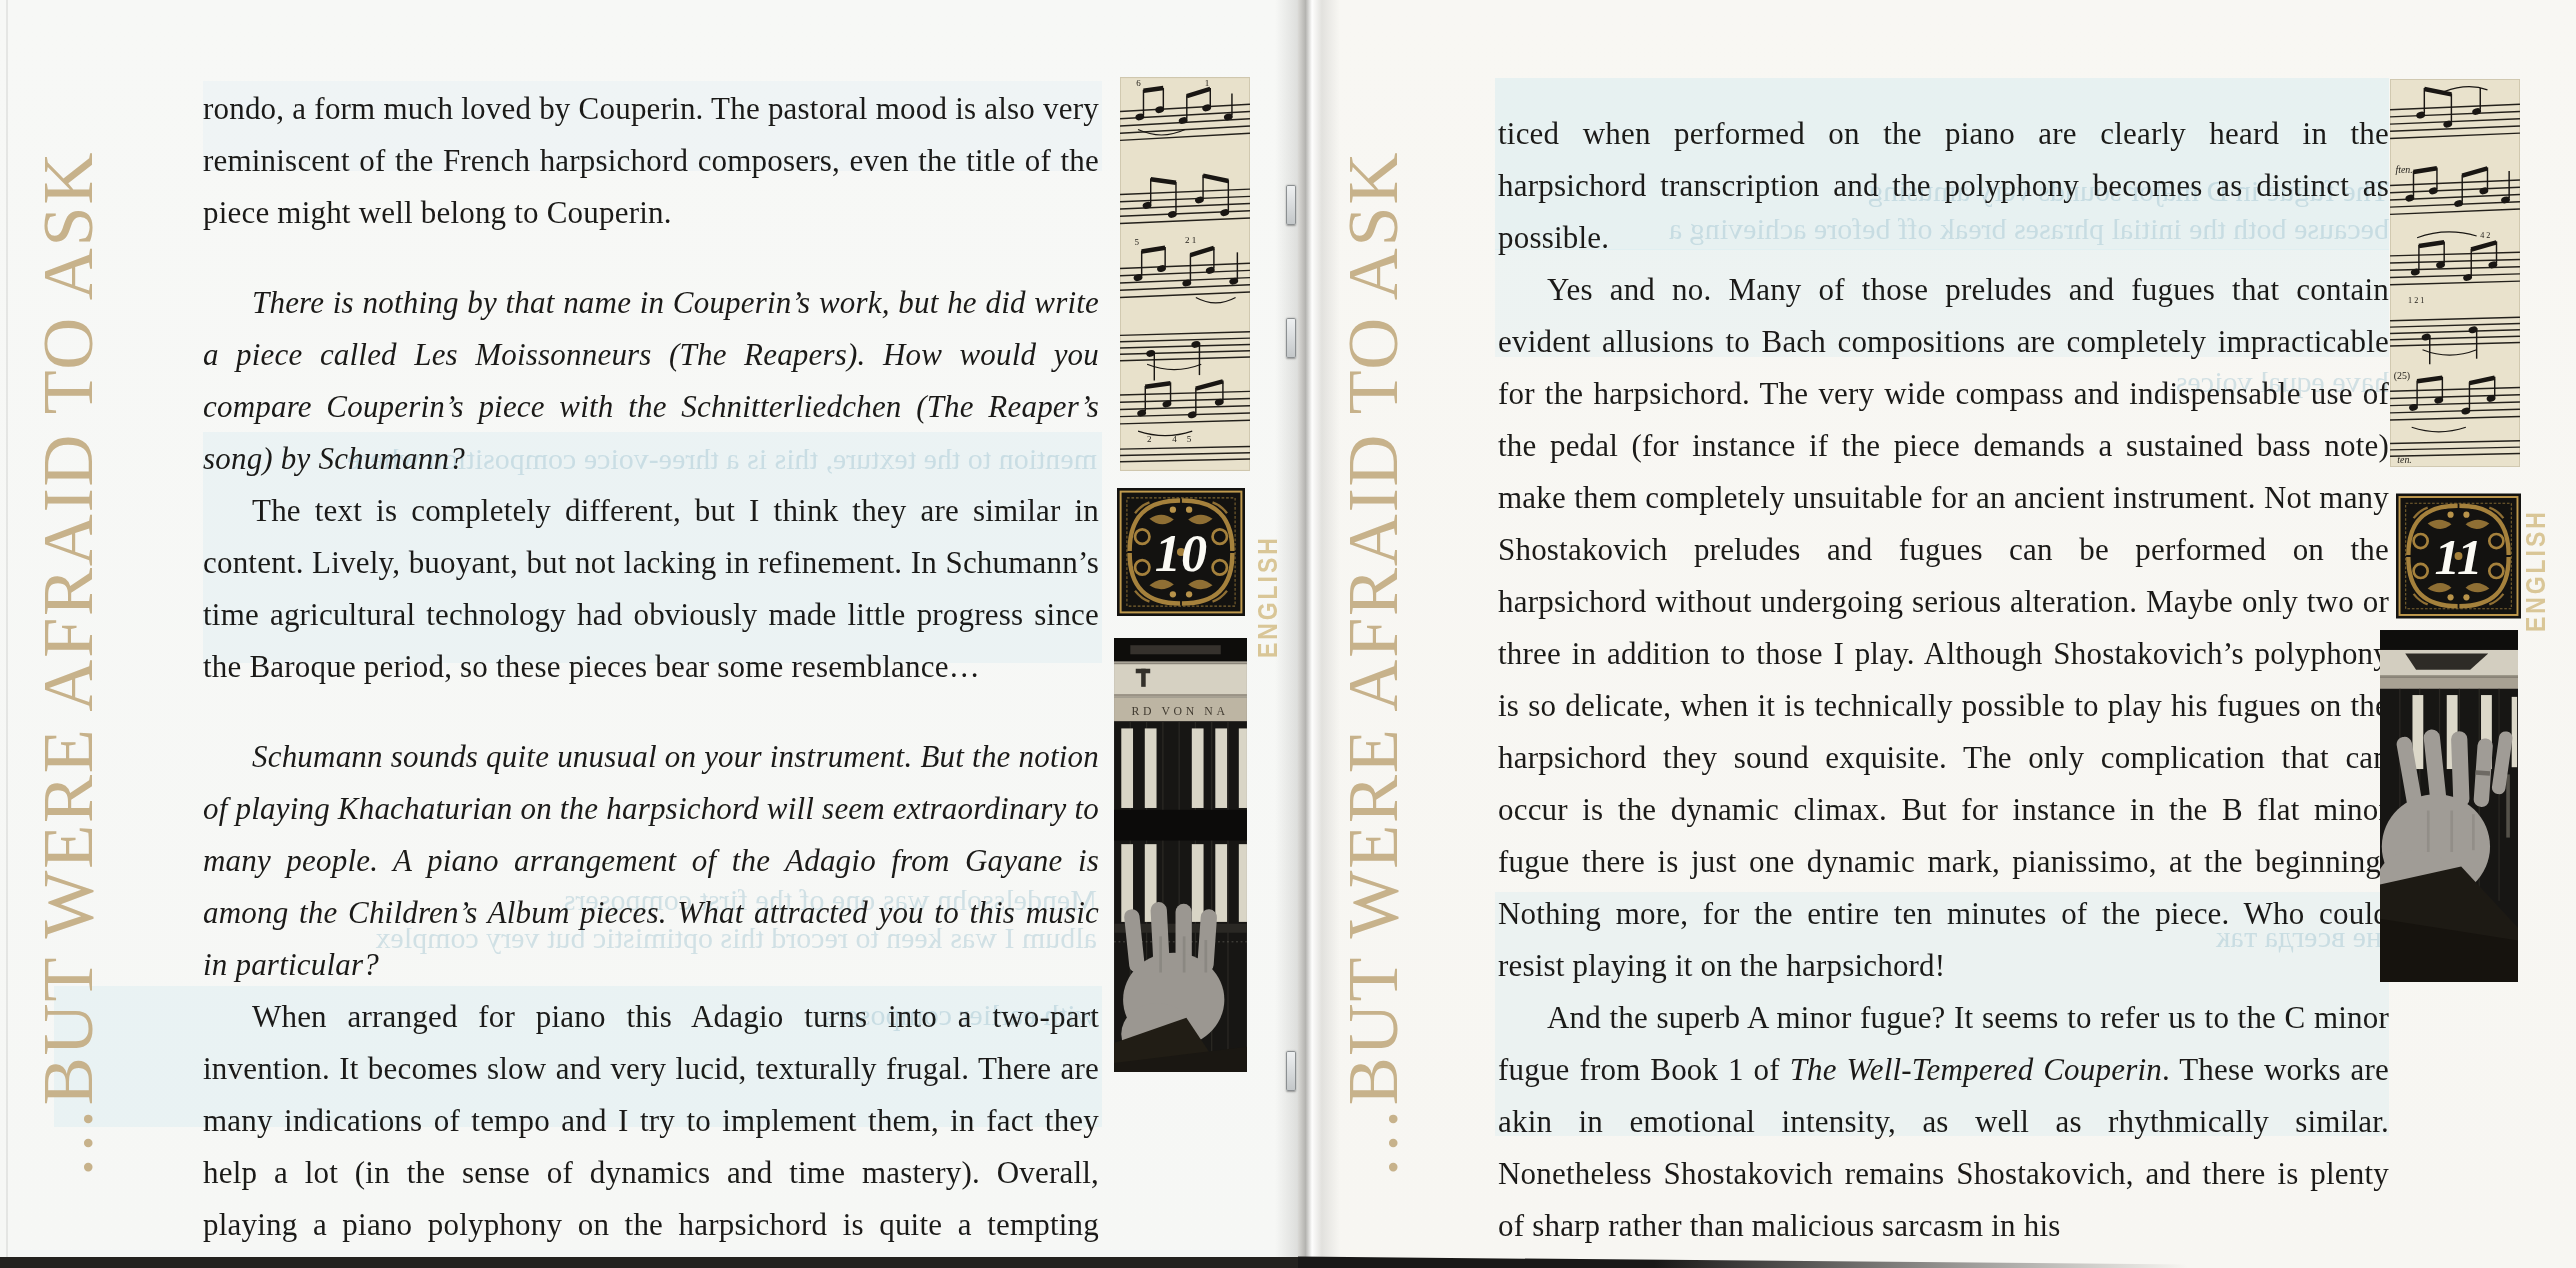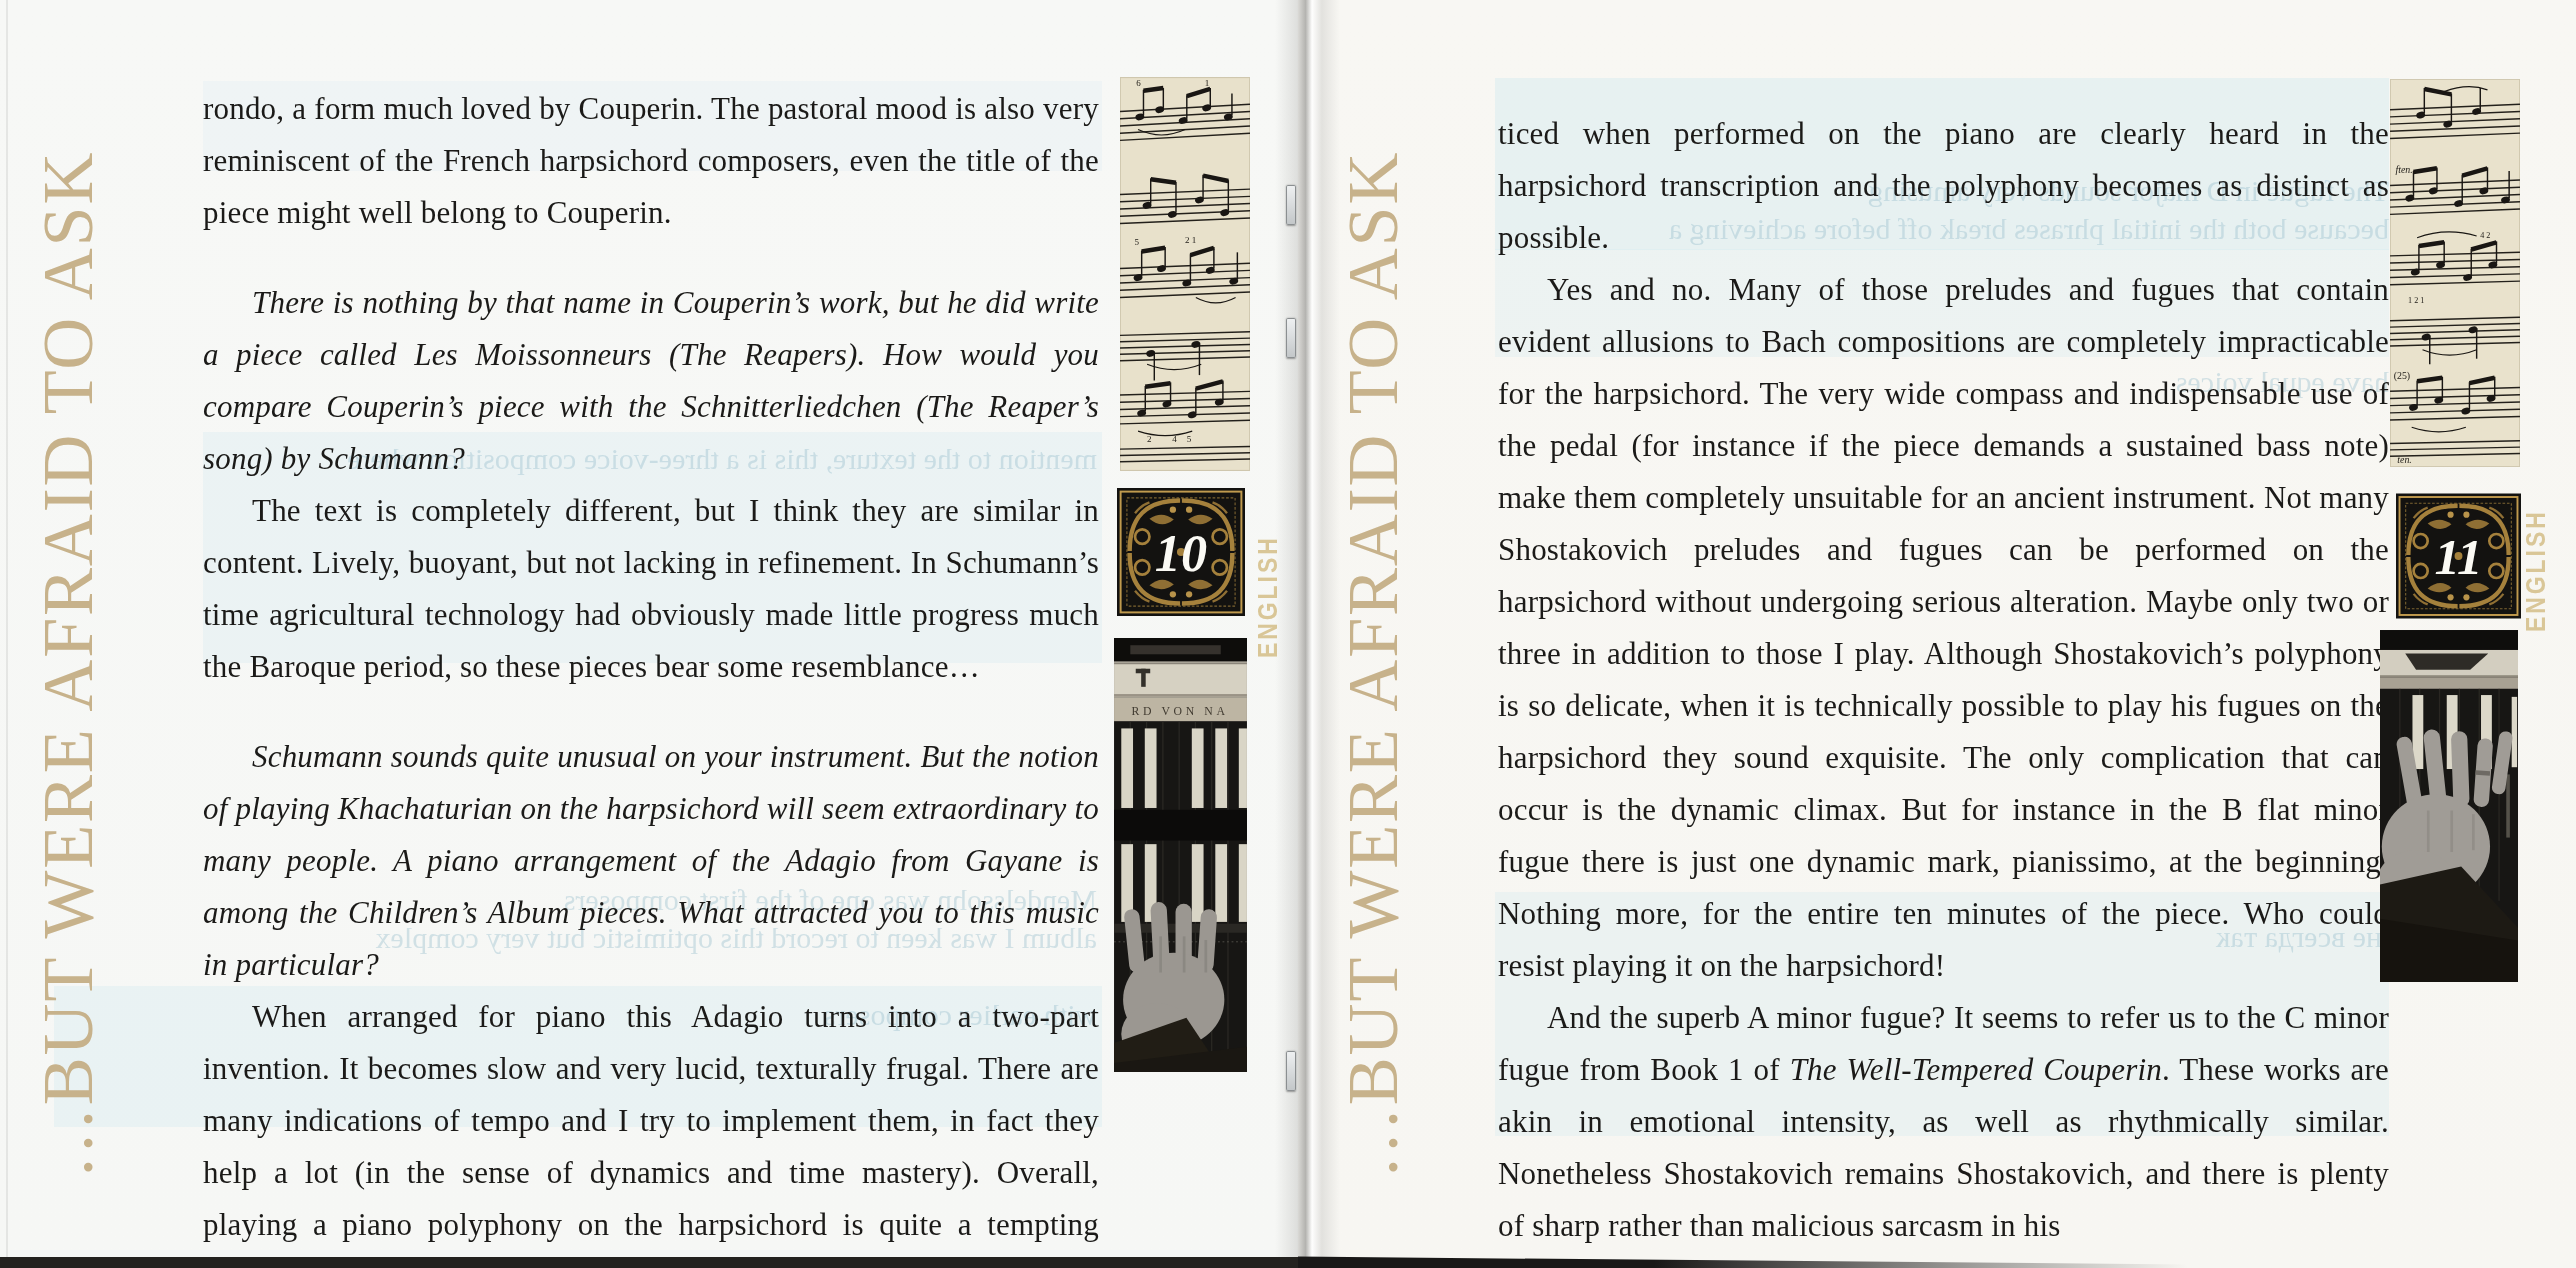--- a/index.html
+++ b/index.html
@@ -69,21 +69,21 @@
     <div class="ghost" style="left:212px;top:440px;width:885px;">mention to the texture, this is a three-voice composition where</div>
     <div class="ghost" style="left:212px;top:881px;width:885px;">Mendelssohn was one of the first composers</div>
     <div class="ghost" style="left:212px;top:919px;width:885px;">album I was keen to record this optimistic but very complex</div>
     <div class="ghost" style="left:212px;top:996px;width:885px;">with earlier composers</div>
 
     <div class="vtitle" style="left:27px;top:1179px;">…BUT WERE AFRAID TO ASK</div>
 
     <div class="col" style="left:203px;top:83px;">
       <p>rondo, a form much loved by Couperin. The pastoral mood is also very reminiscent of the French harpsichord composers, even the title of the piece might well belong to Couperin.</p>
       <p class="q ind">There is nothing by that name in Couperin’s work, but he did write a piece called Les Moissonneurs (The Reapers). How would you compare Couperin’s piece with the Schnitterliedchen (The Reaper’s song) by Schumann?</p>
-      <p class="ind">The text is completely different, but I think they are similar in content. Lively, buoyant, but not lacking in refinement. In Schumann’s time agricultural technology had obviously made little progress much the Baroque period, so these pieces bear some resemblance…</p>
+      <p class="ind">The text is completely different, but I think they are similar in content. Lively, buoyant, but not lacking in refinement. In Schumann’s time agricultural technology had obviously made little progress since the Baroque period, so these pieces bear some resemblance…</p>
       <p class="q ind">Schumann sounds quite unusual on your instrument. But the notion of playing Khachaturian on the harpsichord will seem extraordinary to many people. A piano arrangement of the Adagio from Gayane is among the Children’s Album pieces. What attracted you to this music in particular?</p>
       <p class="ind">When arranged for piano this Adagio turns into a two-part invention. It becomes slow and very lucid, texturally frugal. There are many indications of tempo and I try to implement them, in fact they help a lot (in the sense of dynamics and time mastery). Overall, playing a piano polyphony on the harpsichord is quite a tempting prospect. If the force of the key stroke has no effect on the volume, all the voices are heard in an ideal way and moreover no particular effort is required of the performer in producing dynamics. Details that can remain unno-</p>
     </div>
 
     <svg class="art" style="left:1120px;top:77px;" width="130" height="394" viewBox="0 0 144 436">
       <rect width="144" height="436" fill="#e8e1cb"></rect>
       <rect width="144" height="436" fill="none" stroke="#cfc7ae" stroke-width="2"></rect>
       <g stroke="#23201b" stroke-width="1.6" fill="none">
         <path d="M0,38 L144,30"></path>
           <path d="M0,46 L144,38"></path>

